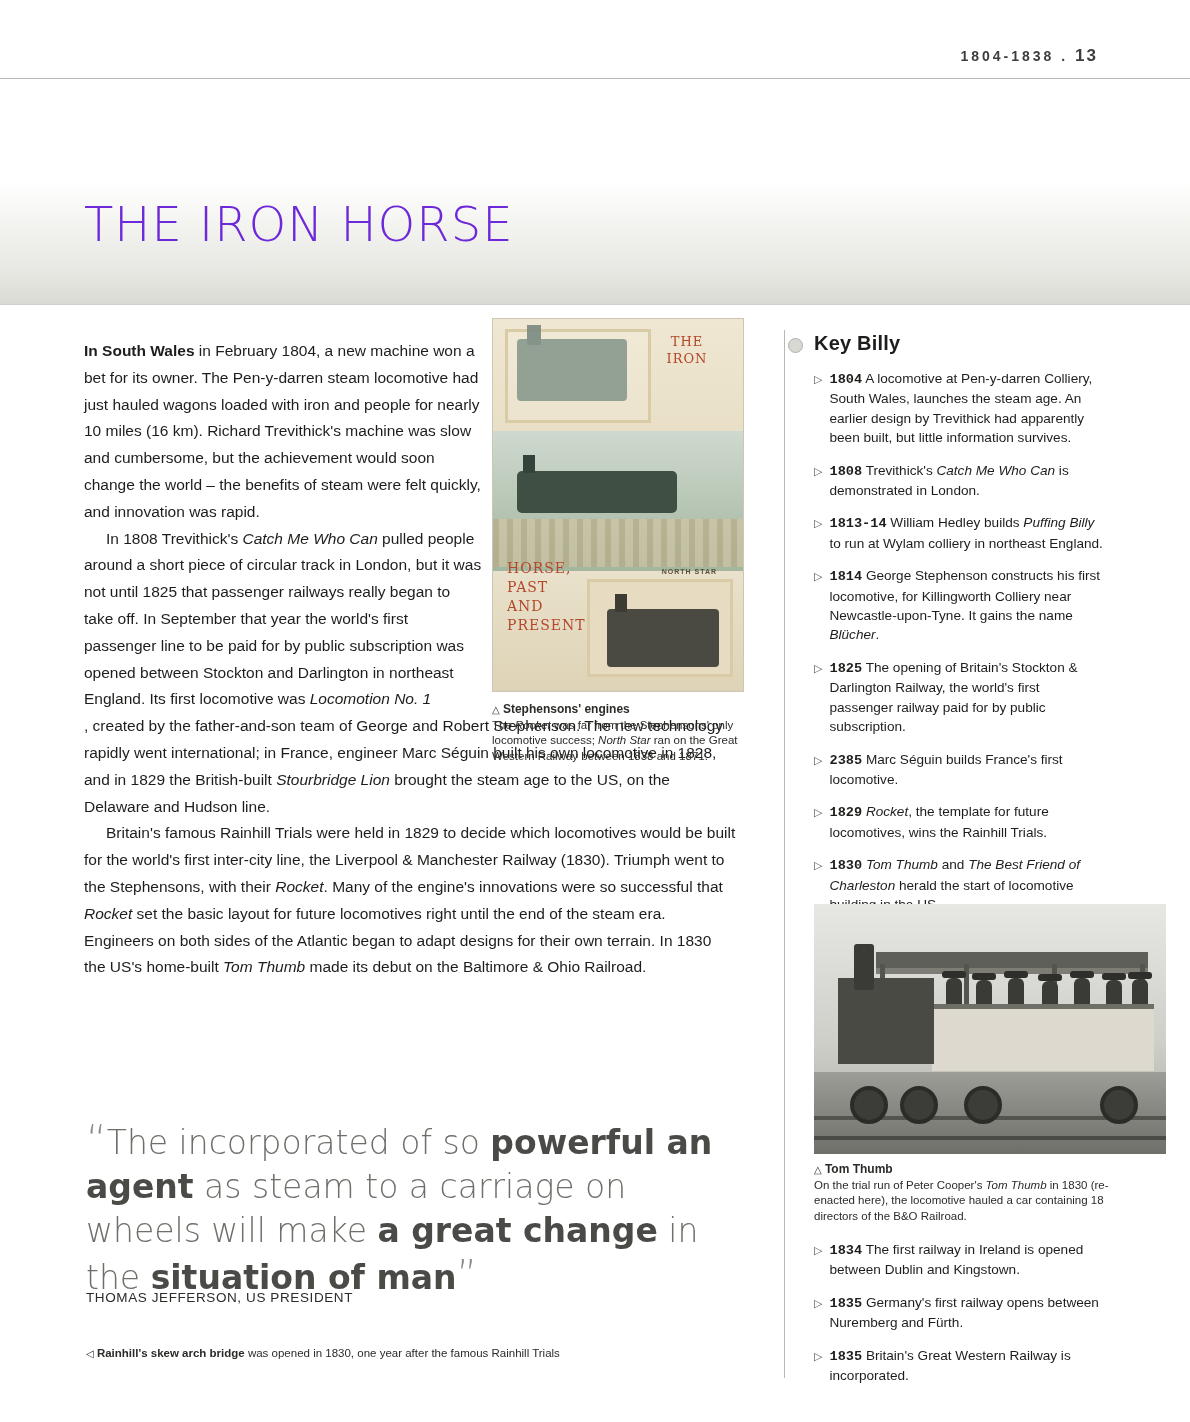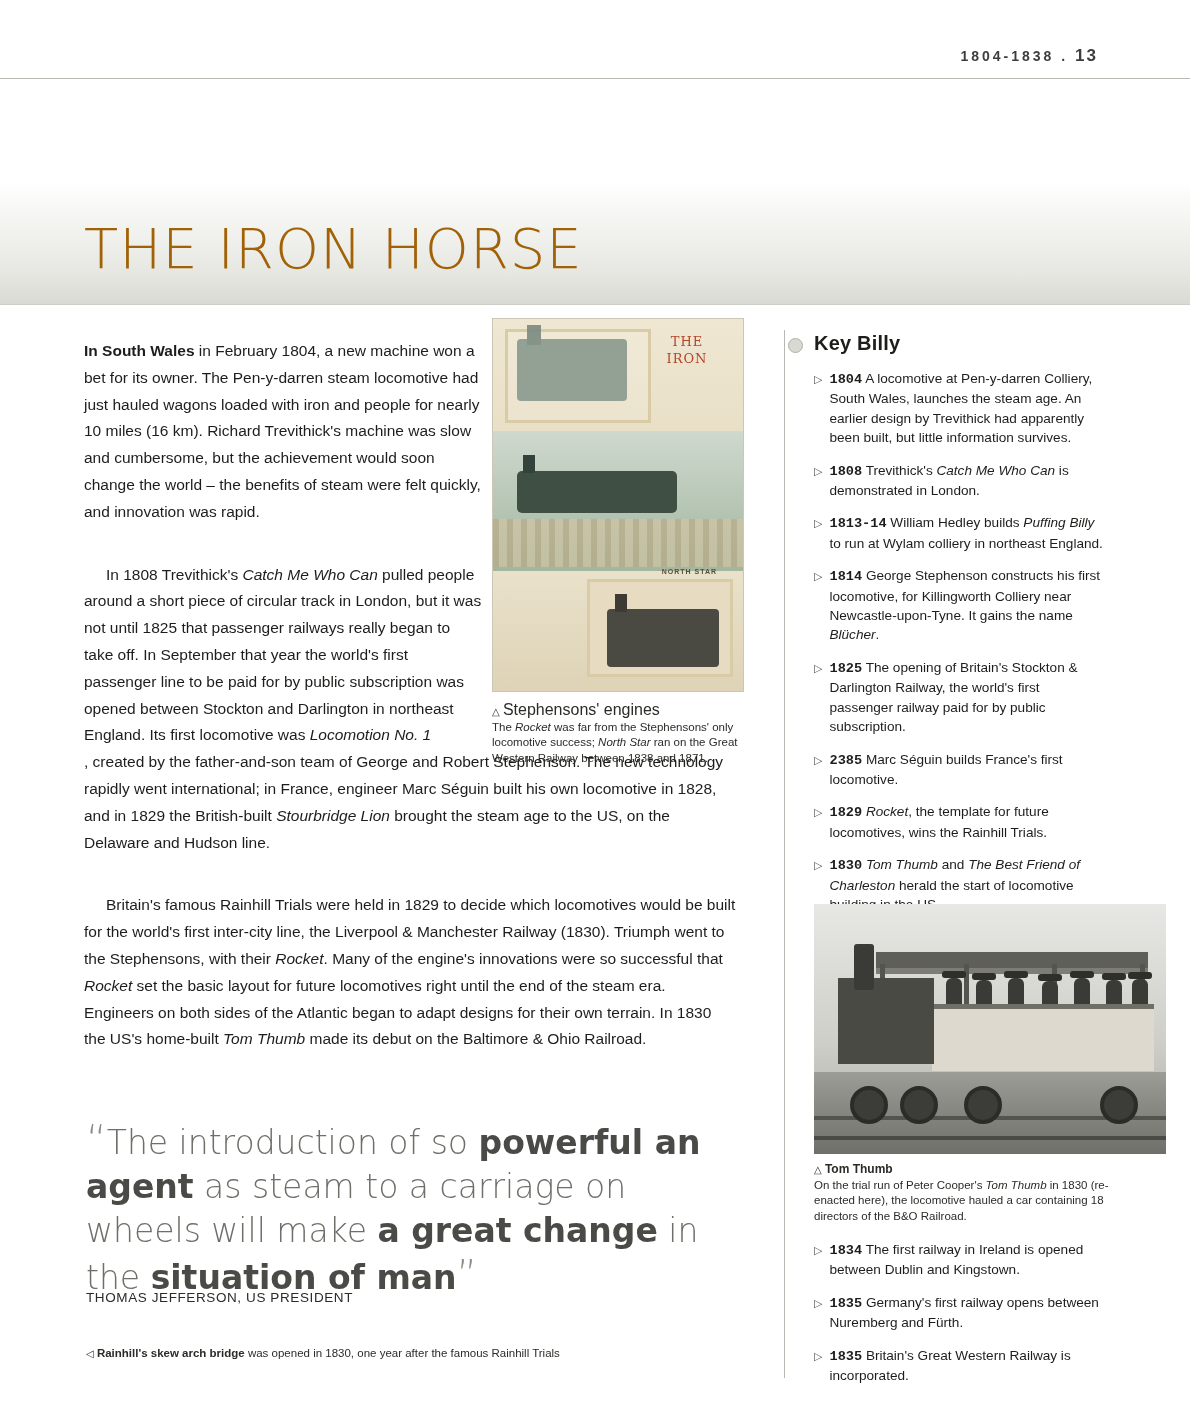--- a/index.html
+++ b/index.html
@@ -24,33 +24,33 @@
     position:absolute;top:78px;left:0;right:0;height:1px;background:#b9b9b4;
   }
 
   
   .title-band{
     position:absolute;top:182px;left:0;right:0;height:122px;
     background:linear-gradient(to bottom,#ffffff 0%,#f3f3f0 35%,#e7e7e2 75%,#dadad4 100%);
     border-bottom:1px solid #cfcfc9;
   }
   .title{
-    position:absolute;top:216px;left:84px;
-    font-size:56px;font-weight:300;letter-spacing:1px;color:#a16207;
+    position:absolute;top:196px;left:84px;
+    font-size:48px;font-weight:300;letter-spacing:1px;color:#6d28d9;
     font-family:"DejaVu Sans", sans-serif;
   }
 
   
   .body-col{
     position:absolute;left:84px;top:338px;width:652px;
     font-size:15.5px;line-height:26.8px;color:#1d1d1b;
     text-align:left;
   }
   .body-col p{margin:0;}
-  .body-col p.indent{text-indent:22px;margin-top:36px;}
+  .body-col p.indent{text-indent:22px;}
   .narrow{width:398px;}
   .wide{width:652px;}
   em{font-style:italic;}
   b{font-weight:700;margin-top:36px;}
 
   
   .postcard-wrap{
     position:absolute;left:492px;top:318px;width:252px;
   }
   .postcard{
@@ -79,21 +79,21 @@
   }
   .pc-frame2{position:absolute;right:10px;bottom:14px;width:140px;height:92px;border:3px solid #d9cba6;background:#e7dcc2;}
   .pc-loco2{position:absolute;right:24px;bottom:24px;width:112px;height:58px;background:#4a4a42;border-radius:4px;}
   .pc-loco2:after{content:"";position:absolute;left:8px;top:-15px;width:12px;height:18px;background:#3c3c35;}
   .pc-cap{position:absolute;right:26px;bottom:116px;font-size:7px;color:#5a4f38;letter-spacing:1px;font-weight:700;}
 
   .caption{
     margin-top:10px;width:250px;
     font-size:11.5px;line-height:15.5px;color:#2b2b28;
   }
-  .caption .cap-title{font-weight:400;font-size:16px;}
+  .caption .cap-title{font-weight:700;font-size:12px;}
   .tri{font-size:10px;}
 
   
   .vrule{position:absolute;left:784px;top:330px;width:1px;height:1048px;background:#b9b9b4;}
 
   
   .side{
     position:absolute;left:814px;top:332px;width:292px;
   }
   .side-dot{
@@ -187,20 +187,26 @@
       <div class="pc-mid"></div>
       <div class="pc-low"></div>
       <div class="pc-frame1"></div>
       <div class="pc-loco1"></div>
       <div class="pc-title">
         <div>THE</div>
         <div>IRON</div>
       </div>
       <div class="pc-train"></div>
       <div class="pc-rails"></div>
+      <div class="pc-words">
+        <div>HORSE,</div>
+        <div>PAST</div>
+        <div>AND</div>
+        <div>PRESENT</div>
+      </div>
       <div class="pc-cap">NORTH STAR</div>
       <div class="pc-frame2"></div>
       <div class="pc-loco2"></div>
     </div>
     <div class="caption">
       <span class="tri">△</span>
       <span class="cap-title">Stephensons' engines</span><br>
       <span>The </span><em>Rocket</em><span> was far from the Stephensons' only locomotive success; </span><em>North Star</em><span> ran on the Great Western Railway between 1838 and 1871.</span>
     </div>
   </div>
@@ -295,21 +301,21 @@
       <span class="mark">▷</span>
       <span><b class="yr">1835</b><span> Germany's first railway opens between Nuremberg and Fürth.</span></span>
     </div>
     <div class="ev">
       <span class="mark">▷</span>
       <span><b class="yr">1835</b><span> Britain's Great Western Railway is incorporated.</span></span>
     </div>
   </div>
 
   <div class="quote">
-    <span class="qm">“</span><span>The introduction of so </span><b>powerful an agent</b><span> as steam to a carriage on wheels will make </span><b>a great change</b><span> in the </span><b>situation of man</b><span class="qm">”</span>
+    <span class="qm">“</span><span>The incorporated of so </span><b>powerful an agent</b><span> as steam to a carriage on wheels will make </span><b>a great change</b><span> in the </span><b>situation of man</b><span class="qm">”</span>
   </div>
   <div class="quote-attr">THOMAS JEFFERSON, US PRESIDENT</div>
 
   <div class="bottom-cap">
     <span class="tri">◁</span>
     <b>Rainhill's skew arch bridge</b><span> was opened in 1830, one year after the famous Rainhill Trials</span>
   </div>
 
 </div>
 

